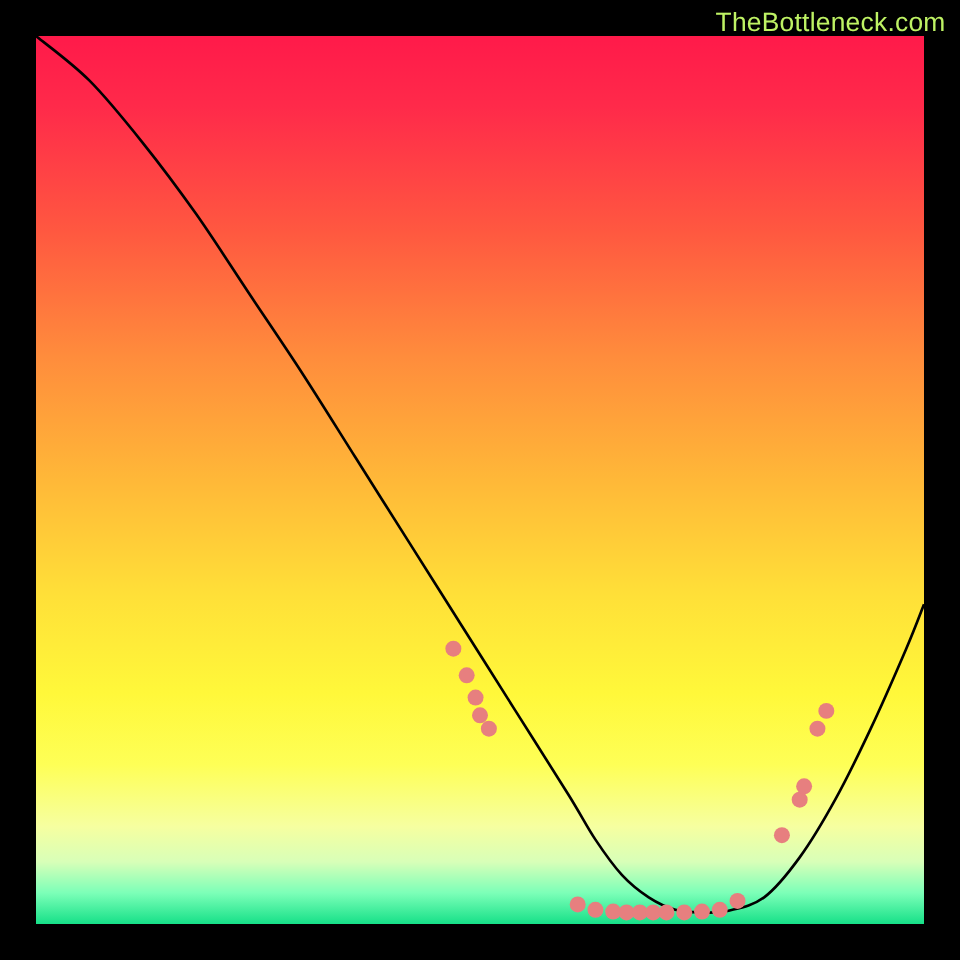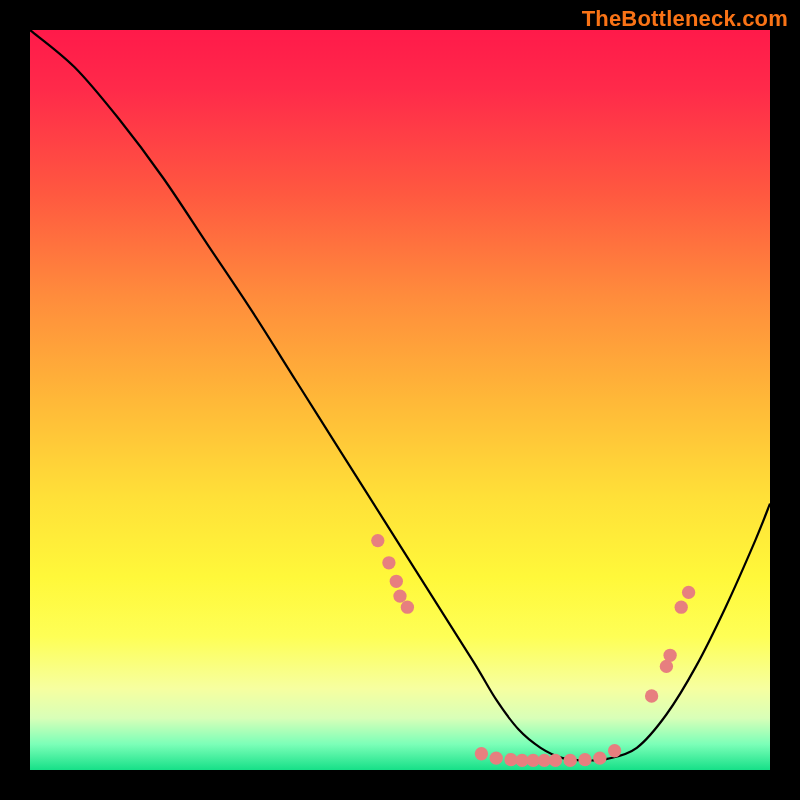--- a/index.html
+++ b/index.html
@@ -42,22 +42,22 @@
       #7cffb8 96.5%,
       #16e088 100%
     );
   }
   .watermark {
     position: absolute;
     top: 6px;
     right: 12px;
     font-family: Arial, Helvetica, sans-serif;
     font-size: 22px;
-    font-weight: bold;
-    color: #f97316;
+    font-weight: normal;
+    color: #bef264;
     letter-spacing: 0.2px;
   }
   svg.curve {
     position: absolute;
     left: 0;
     top: 0;
     width: 100%;
     height: 100%;
   }
 </style>

